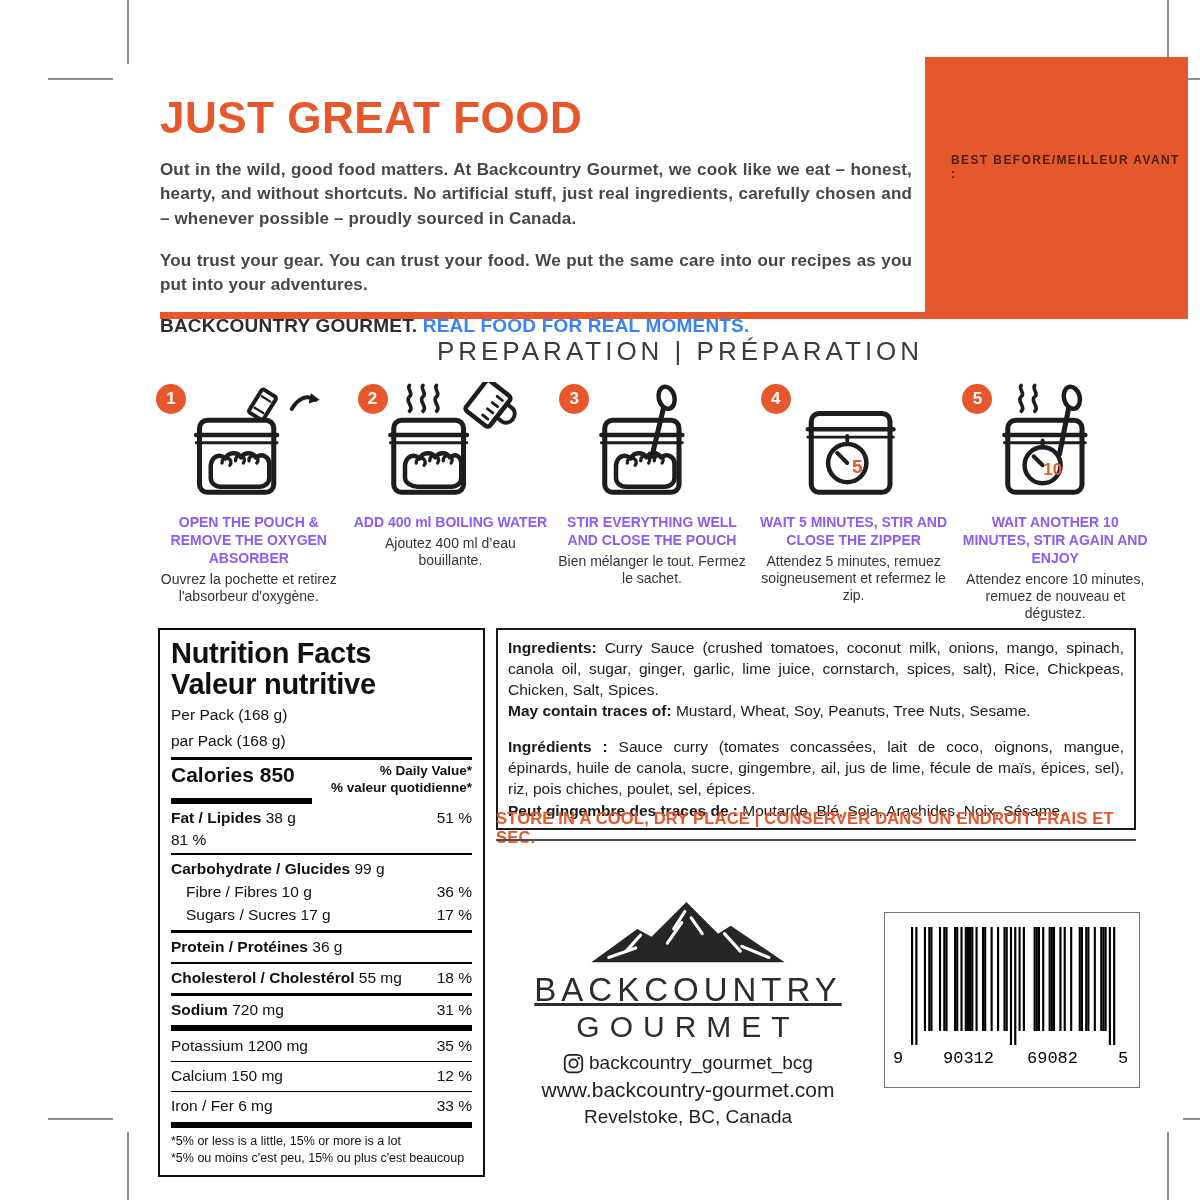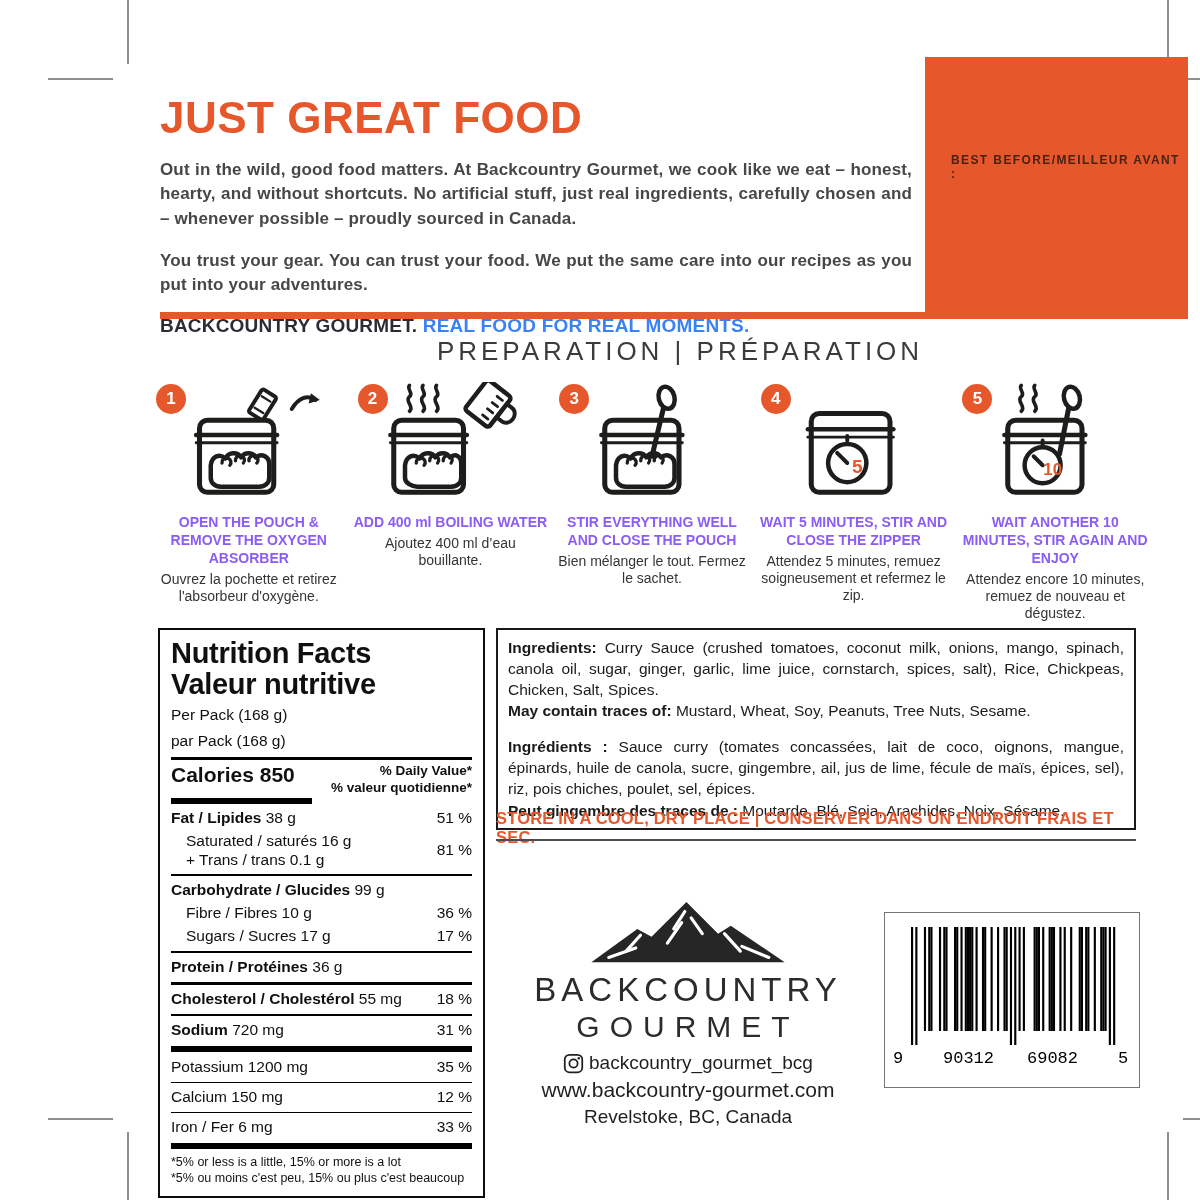--- a/index.html
+++ b/index.html
@@ -48,21 +48,21 @@
   
   .ing{position:absolute;left:448px;top:628px;width:640px;box-sizing:border-box;
        border:2px solid #1a1a1a;padding:7px 10px;font-size:15.5px;line-height:1.36;
        text-align:justify;color:#1b1b1b;background:#fff;}
   .ing .b{font-weight:bold;}
   .ing .blk2{margin-top:15px;}
   .store{position:absolute;left:448px;top:809px;width:640px;font-size:16.5px;font-weight:bold;letter-spacing:.2px;}
   .store-rule{position:absolute;left:448px;top:839px;width:640px;height:1.5px;background:#4d4d4d;}
   
   .brand{position:absolute;left:450px;top:894px;width:380px;text-align:center;color:#2c2c2c;}
-  .brand-name1{font-size:33px;letter-spacing:5px;line-height:1.05;margin-top:2px;}
+  .brand-name1{font-size:33px;letter-spacing:5px;line-height:1.05;margin-top:2px;text-decoration:underline;}
   .brand-name2{font-size:30px;letter-spacing:10px;line-height:1.05;margin-top:3px;}
   .insta{margin-top:10px;display:flex;align-items:center;justify-content:center;gap:5px;
          font-size:19px;color:#1f1f1f;}
   .site{margin-top:4px;font-size:21px;color:#1f1f1f;}
   .city{margin-top:4px;font-size:19px;color:#1f1f1f;}
   
   .bc-box{position:absolute;left:836px;top:912px;width:256px;height:176px;box-sizing:border-box;
           border:1.5px solid #757575;background:#fff;}
   .bc-digits{position:absolute;left:0;top:136px;width:100%;height:24px;
              font-family:"Liberation Mono","DejaVu Sans Mono",monospace;font-size:17px;color:#000;}
@@ -234,24 +234,20 @@
         <div>% Daily Value*</div>
         <div>% valeur quotidienne*</div>
       </div>
     </div>
     <div class="nf-calbar"></div>
     <div class="row">
       <span><span class="b">Fat / Lipides</span> <span>38 g</span></span>
       <span>51 %</span>
     </div>
     <div class="grp">
-      <span class="lines">
-        <div>Saturated / saturés 16 g</div>
-        <div>+ Trans / trans 0.1 g</div>
-      </span>
       <span class="dv">81 %</span>
     </div>
     <div class="s3"></div>
     <div class="row">
       <span><span class="b">Carbohydrate / Glucides</span> <span>99 g</span></span>
       <span></span>
     </div>
     <div class="row sub">
       <span>Fibre / Fibres 10 g</span>
         <span>36 %</span>

